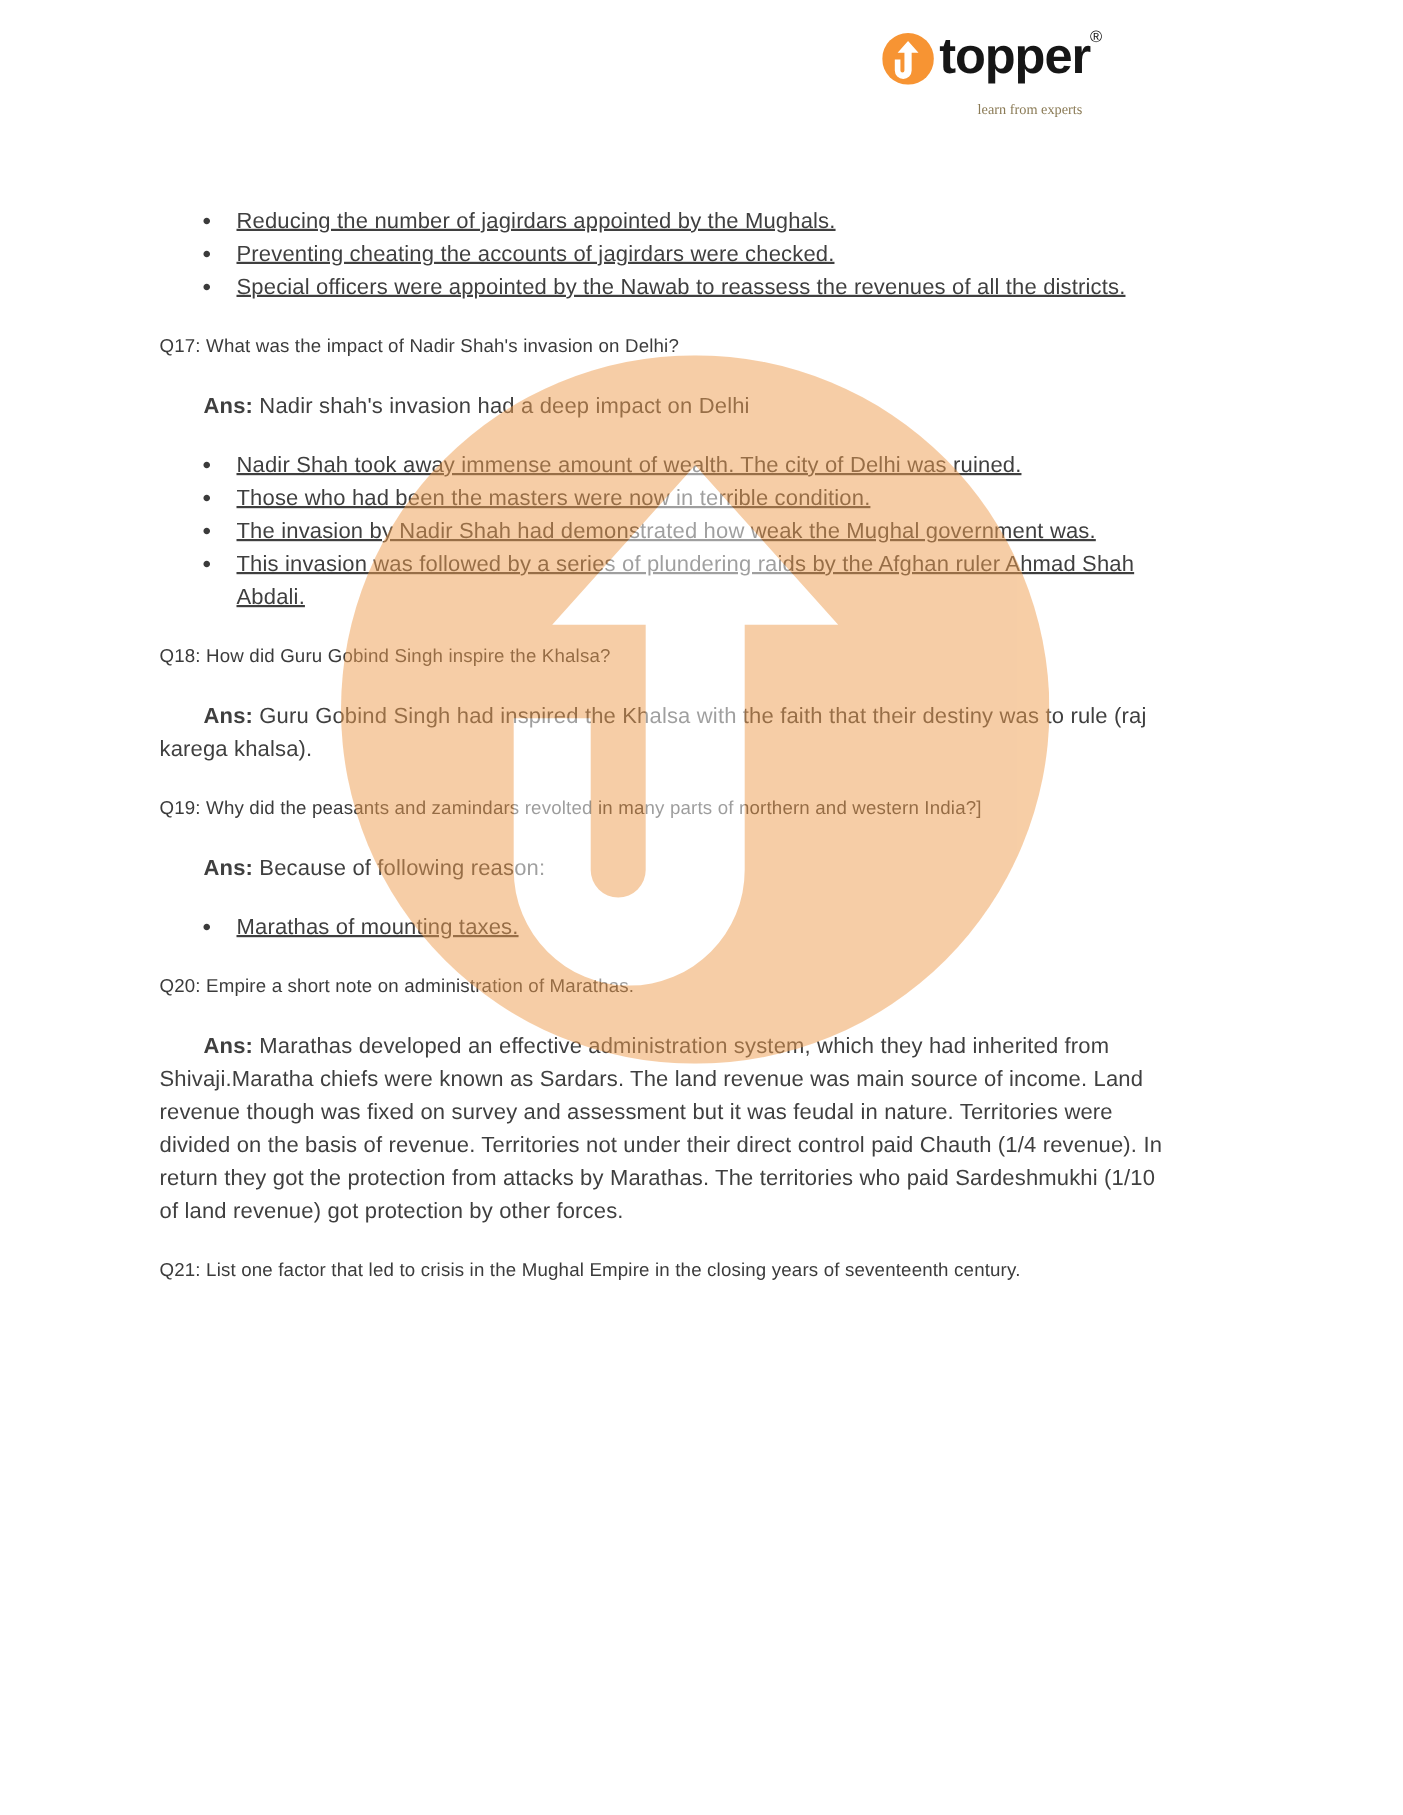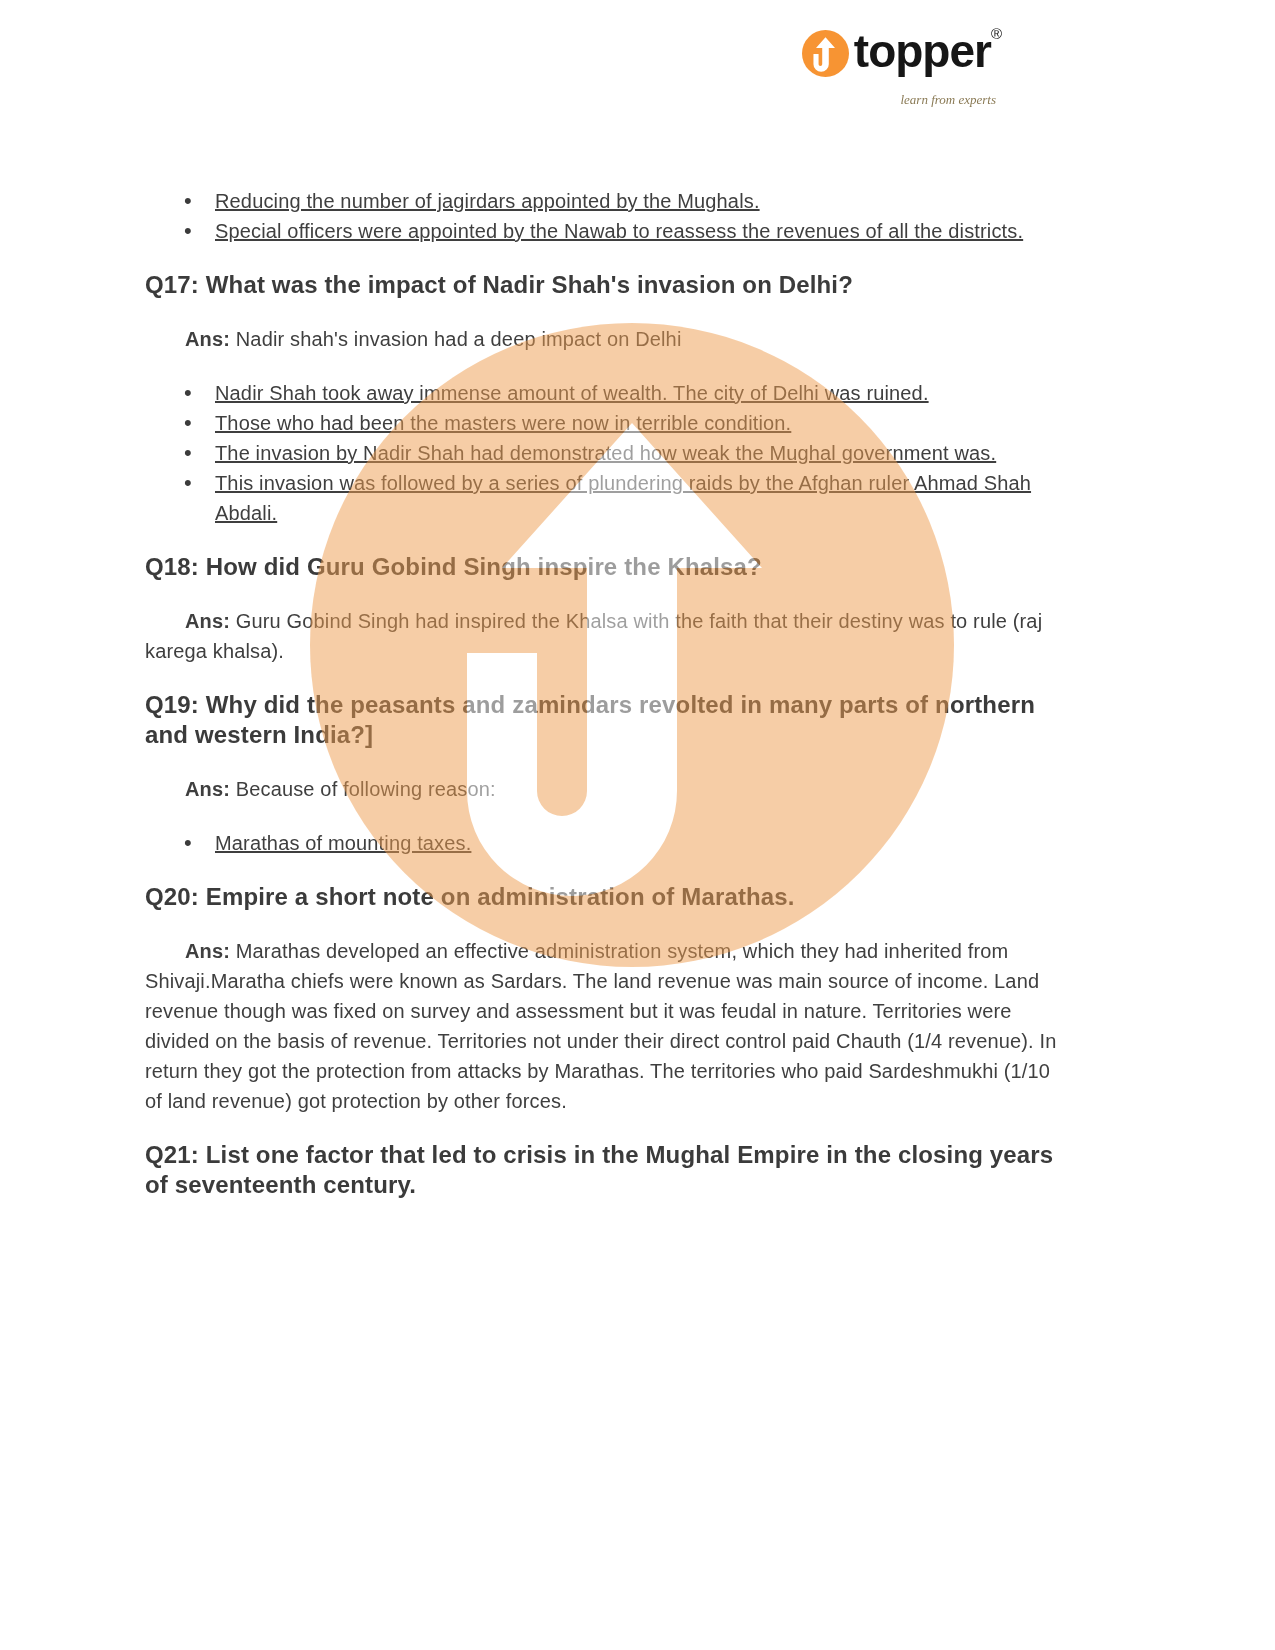--- a/index.html
+++ b/index.html
@@ -18,33 +18,33 @@
     display:flex; align-items:flex-start;
   }
   .brand-icon { width:47px; height:47px; display:inline-block; margin-top:4px; }
   .brand-icon svg { width:47px; height:47px; display:block; }
   .brand-text {
     font-size:46px; font-weight:700; color:#161616;
     line-height:1; margin-left:5px; letter-spacing:-1px;
   }
   .brand-reg { font-size:15px; font-weight:400; vertical-align:28px; letter-spacing:0; }
   .brand-tagline {
-    position:absolute; right:6px; top:66px;
-    font-family:"Liberation Serif", serif; font-style:italic;
+    position:absolute; right:18px; top:66px;
+    font-family:"Liberation Serif", serif; 
     font-size:13px; color:#8a7a55; white-space:nowrap;
   }
 
   
   .content {
     position:absolute; left:145px; top:186px; width:922px;
     font-size:20px; line-height:30px; letter-spacing:0.15px;
     z-index:1;
   }
   .content h2 {
-    font-size:24px; line-height:30px; font-weight:700;
+    font-size:17px; line-height:30px; font-weight:400;
     margin:0 0 24px 0; color:#3b3b3b;
   }
   .content p { margin:0 0 24px 0; }
   .content ul {
     list-style:none; margin:0 0 24px 0; padding:0 0 0 70px;
   }
   .content li { position:relative; margin:0;text-decoration:underline; }
   .content li::before {
     content:"\2022";
     position:absolute; left:-31px; top:0;
@@ -73,20 +73,21 @@
       </svg>
     </span>
     <span class="brand-text"><span>topper</span><span class="brand-reg">®</span></span>
     <div class="brand-tagline">learn from experts</div>
   </header>
 
   <main class="content">
 
     <ul>
       <li>Reducing the number of jagirdars appointed by the Mughals.</li>
+      <li>Preventing cheating the accounts of jagirdars were checked.</li>
       <li>Special officers were appointed by the Nawab to reassess the revenues of all the districts.</li>
     </ul>
 
     <h2>Q17: What was the impact of Nadir Shah's invasion on Delhi?</h2>
     <p><span class="ans-label">Ans:</span> <span>Nadir shah's invasion had a deep impact on Delhi</span></p>
 
     <ul>
       <li>Nadir Shah took away immense amount of wealth. The city of Delhi was ruined.</li>
       <li>Those who had been the masters were now in terrible condition.</li>
       <li>The invasion by Nadir Shah had demonstrated how weak the Mughal government was.</li>

